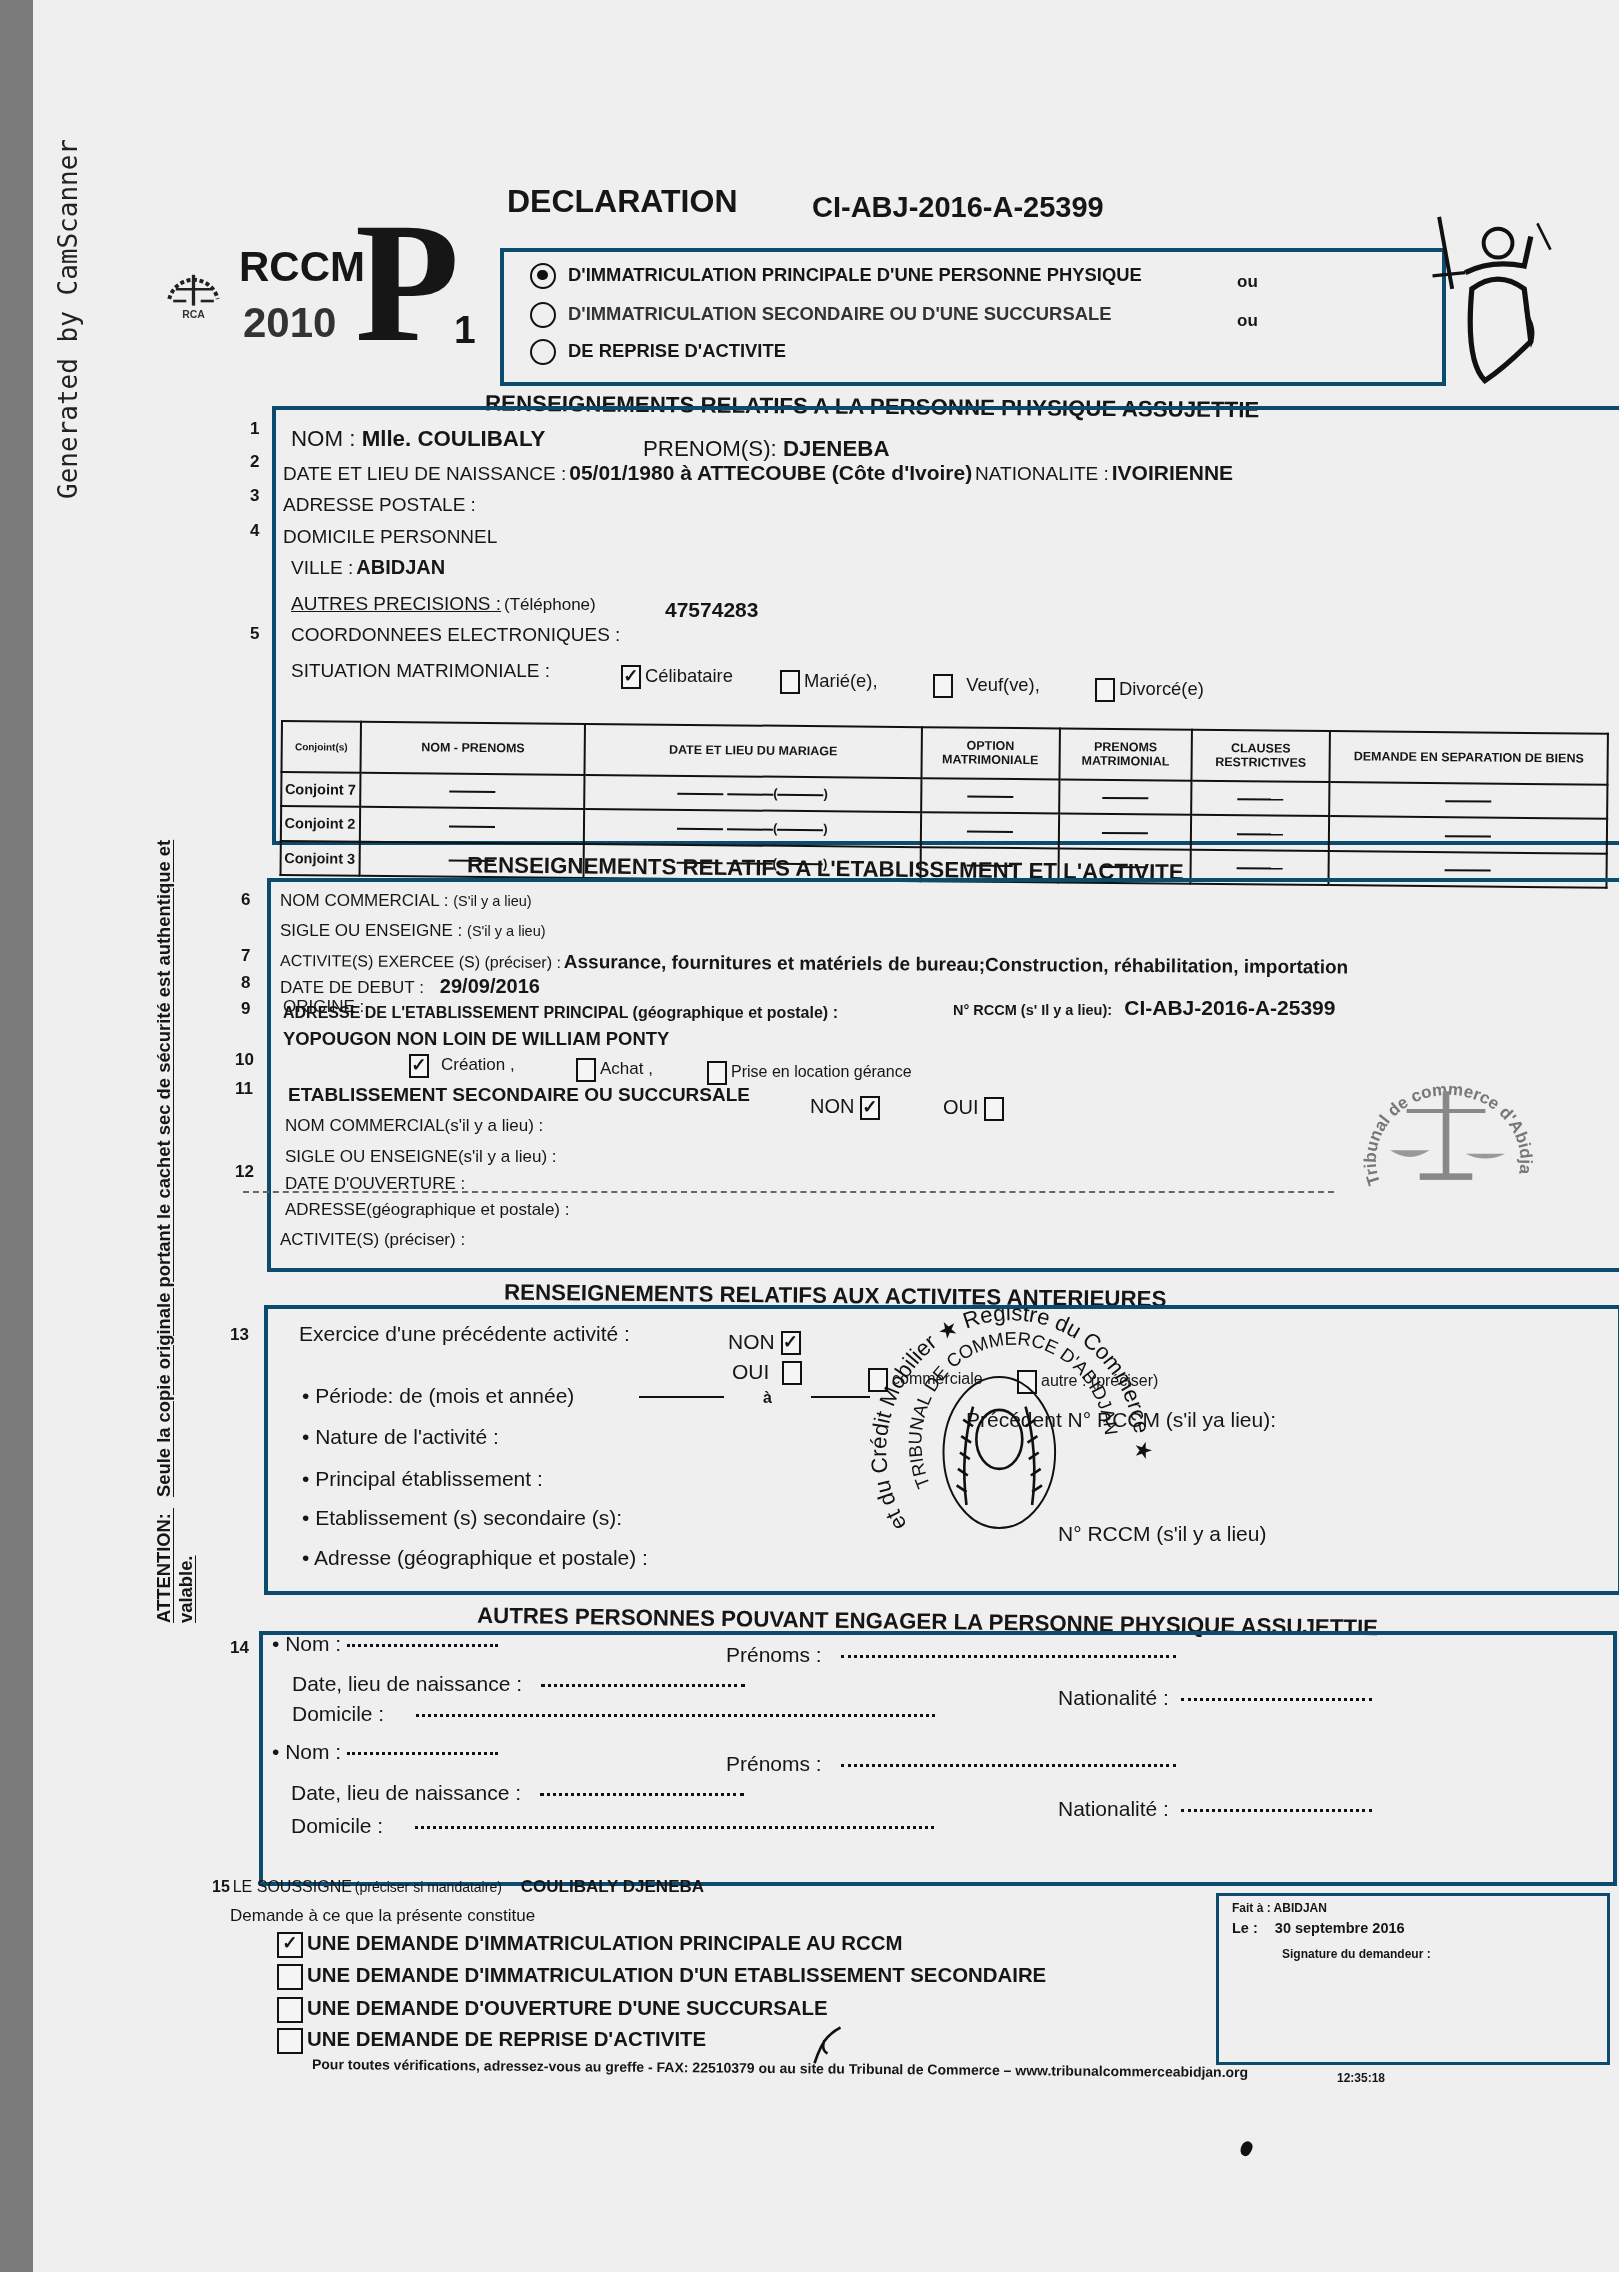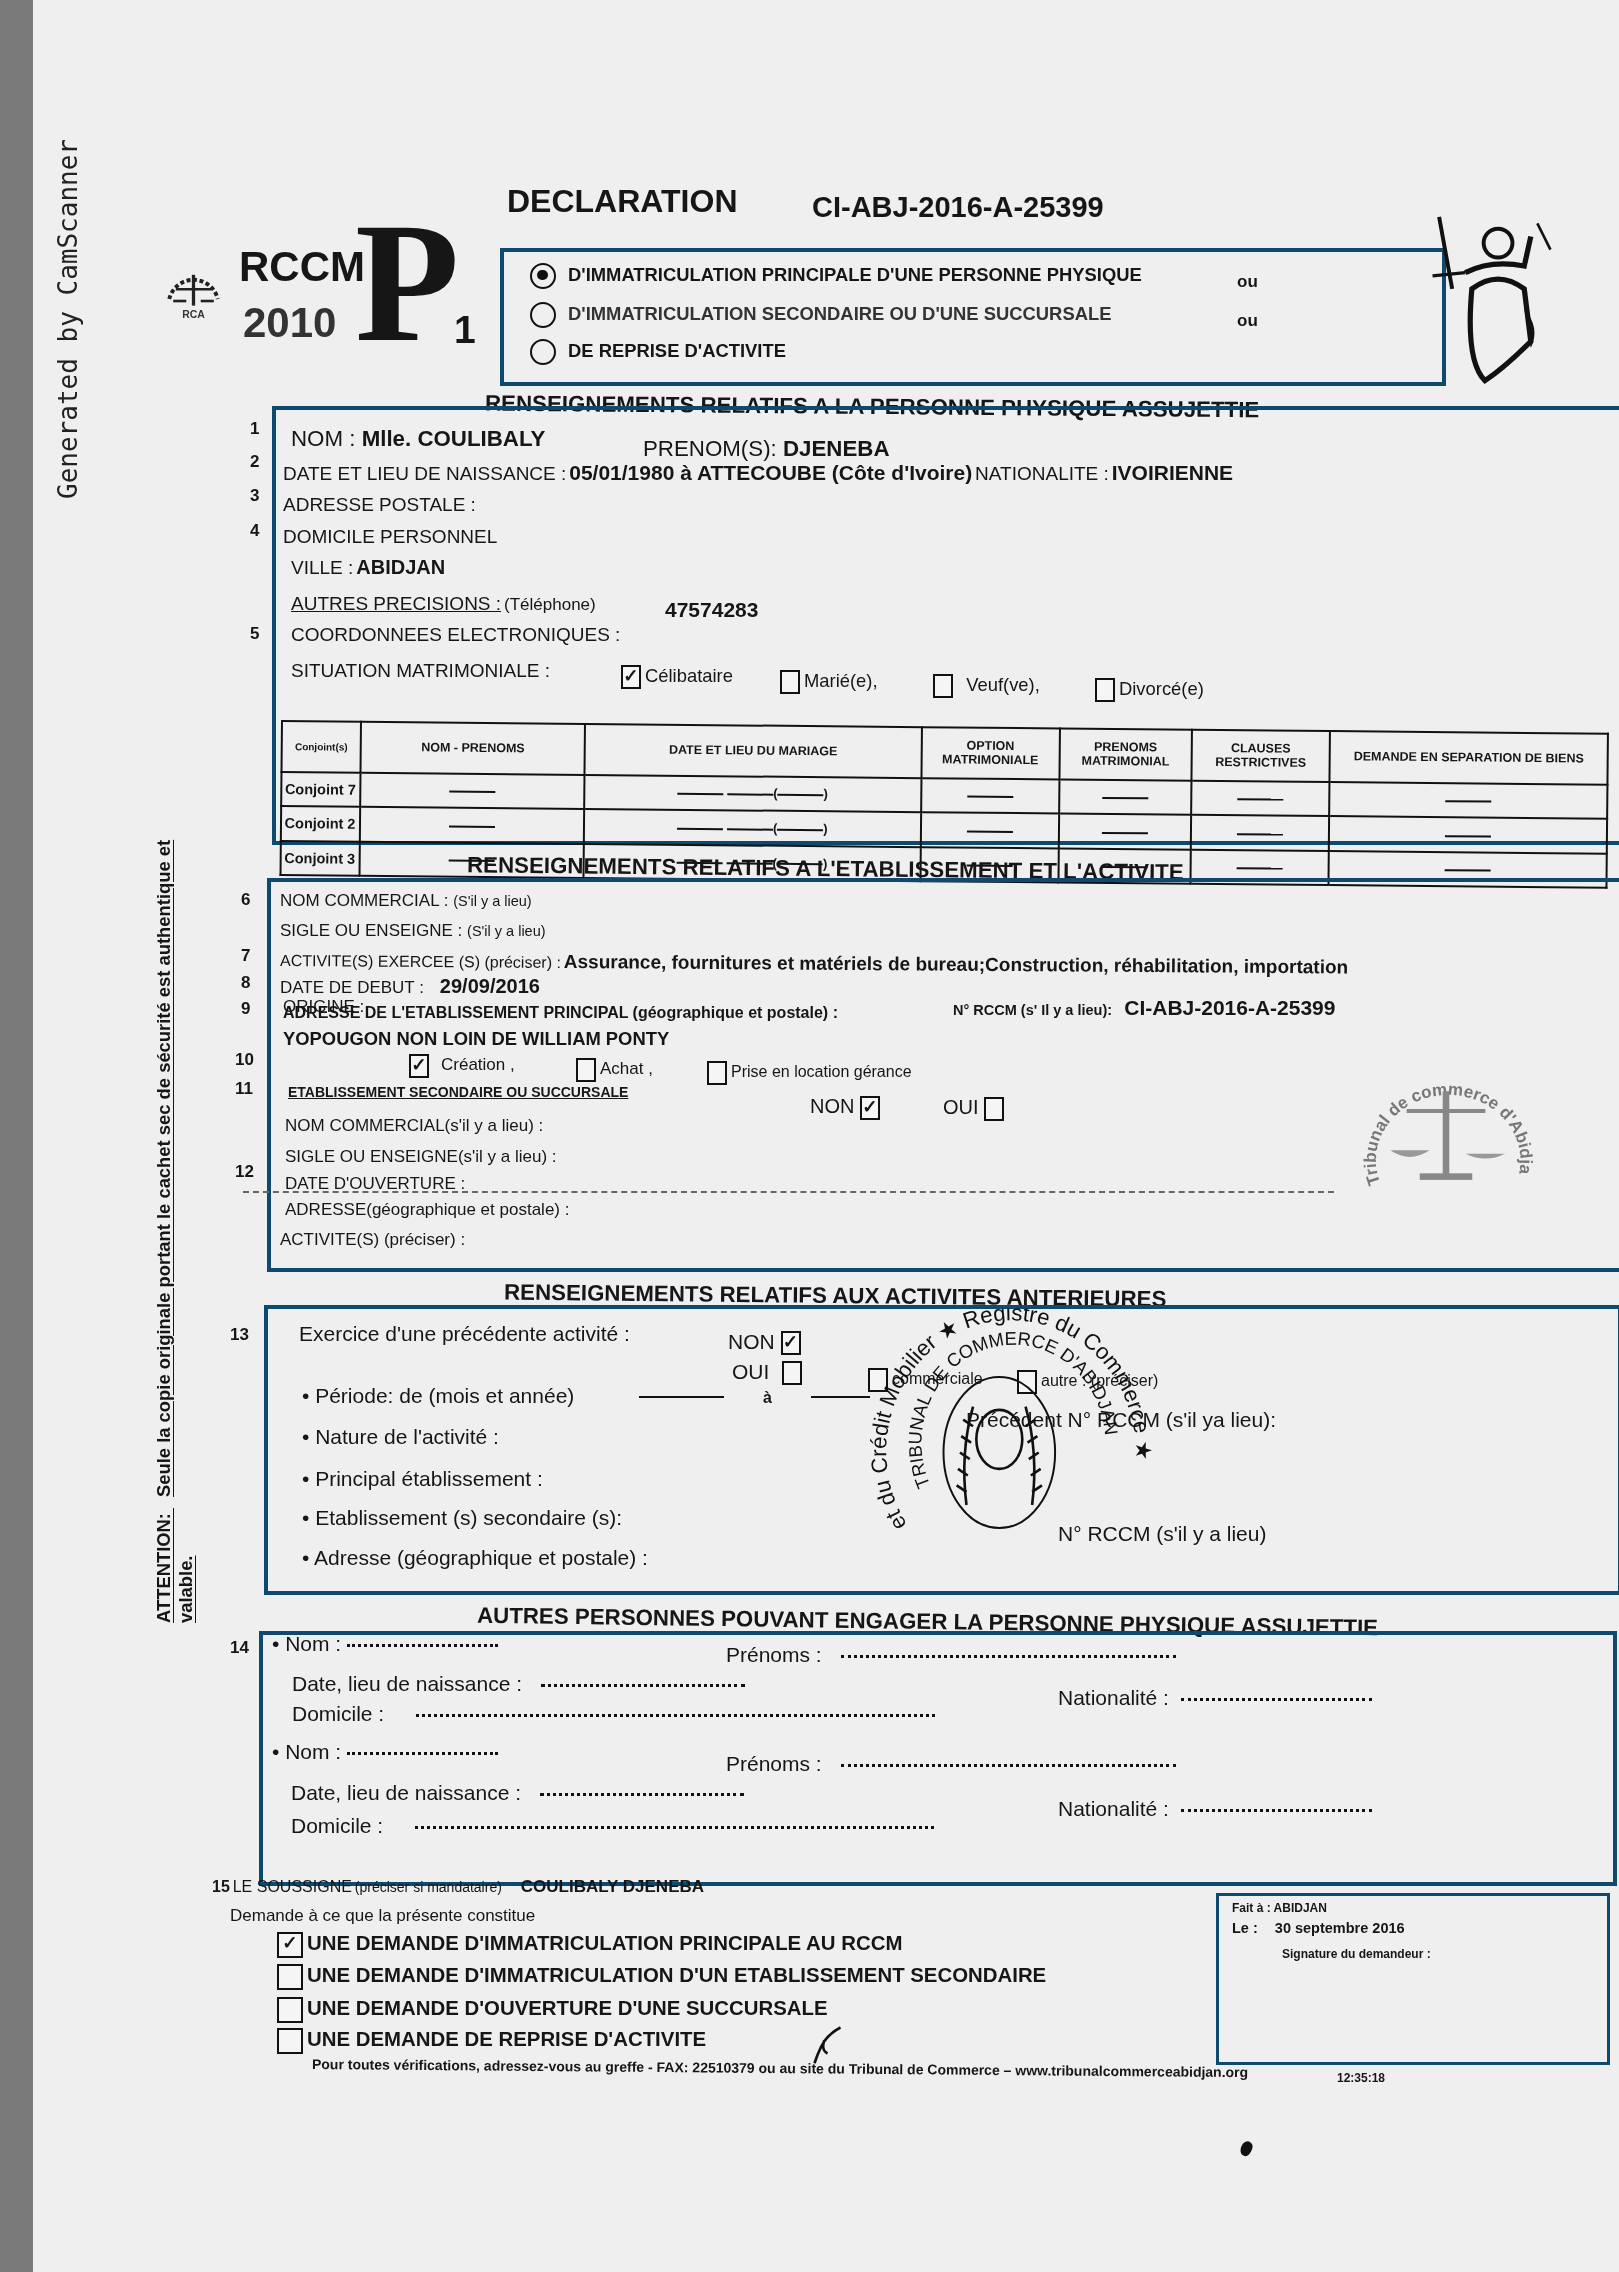--- a/index.html
+++ b/index.html
@@ -217,21 +217,21 @@
   <div class="abs" style="left:376px;top:1054px;font-size:17px;">
     <span class="cb">✓</span><span style="margin-left:8px;">Création ,</span>
   </div>
   <div class="abs" style="left:543px;top:1058px;font-size:17px;">
     <span class="cb"></span><span>Achat ,</span>
   </div>
   <div class="abs" style="left:674px;top:1061px;font-size:16px;">
     <span class="cb"></span><span>Prise en location gérance</span>
   </div>
 
-  <div class="abs b" style="left:255px;top:1084px;font-size:14px;text-decoration:underline;">ETABLISSEMENT SECONDAIRE OU SUCCURSALE</div>
+  <div class="abs b" style="left:255px;top:1084px;font-size:19px;">ETABLISSEMENT SECONDAIRE OU SUCCURSALE</div>
   <div class="abs" style="left:777px;top:1095px;font-size:20px;">
     <span>NON</span>
     <span class="cb">✓</span>
   </div>
   <div class="abs" style="left:910px;top:1096px;font-size:20px;">
     <span>OUI</span>
     <span class="cb"></span>
   </div>
 
   <div class="abs" style="left:252px;top:1116px;font-size:17px;">NOM COMMERCIAL(s'il y a lieu) :</div>

